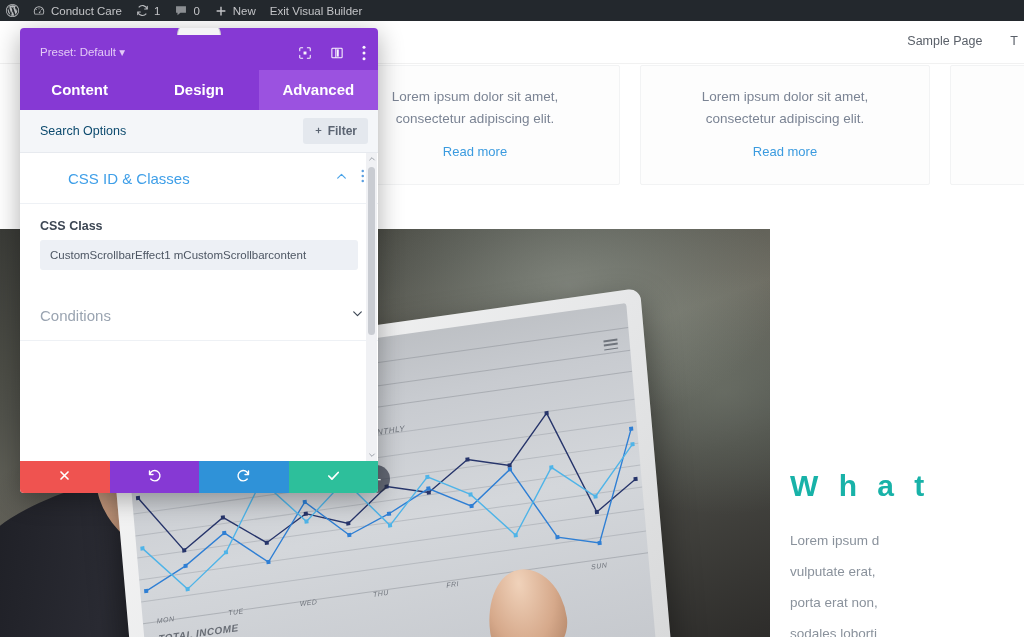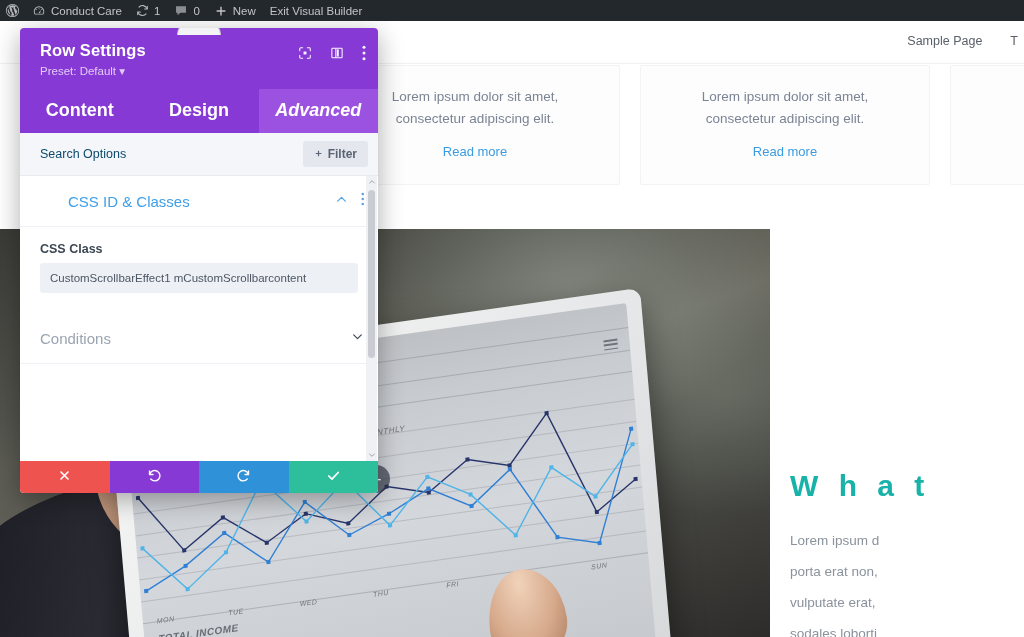--- a/index.html
+++ b/index.html
@@ -359,26 +359,26 @@
 
   #tabs {
     display: flex;
     background: #8639d4;
     flex: 0 0 auto;
   }
   #tabs .tab {
     flex: 1;
     text-align: center;
     padding: 11px 0 12px;
-    font-size: 18px;
+    font-size: 15px;
     font-weight: bold;
     color: #ffffff;
     background: #8639d4;
   }
-  #tabs .tab.active { background: #9b52e0; font-style: italic; }
+  #tabs .tab.active { background: #9b52e0; }
 
   #searchrow {
     display: flex;
     align-items: center;
     justify-content: space-between;
     background: #f4f6f9;
     border-bottom: 1px solid #e7eaef;
     padding: 8px 10px 8px 20px;
     flex: 0 0 auto;
   }
@@ -616,22 +616,22 @@
           </div>
         </div>
 
         <div class="finger-l"></div>
         <div class="finger-r"></div>
       </div>
 
       <div id="right-col">
         <h2>W h a t</h2>
         <div class="body-line">Lorem ipsum d</div>
+        <div class="body-line">vulputate erat,</div>
         <div class="body-line">porta erat non,</div>
-        <div class="body-line">vulputate erat,</div>
         <div class="body-line">sodales loborti</div>
 
       </div>
 
       <div id="plus-btn">+</div>
     </div>
   </div>
 
   <div id="adminbar">
     <div class="ab-item">
@@ -676,21 +676,20 @@
     </div>
     <div class="ab-item">
       <span>Exit Visual Builder</span>
     </div>
   </div>
 
   <div id="modal">
     <div id="modal-drag"></div>
 
     <div id="modal-head">
-      <h1>Row Settings</h1>
       <div class="preset">
         <span>Preset: Default</span> <span>▾</span>
       </div>
       <div class="hicons">
         <span class="hico">
           <svg width="14" height="14" viewBox="0 0 24 24" fill="none" stroke="#ffffff" stroke-width="1.8">
             <path d="M3 8V4.5A1.5 1.5 0 0 1 4.5 3H8M16 3h3.5A1.5 1.5 0 0 1 21 4.5V8M21 16v3.5a1.5 1.5 0 0 1-1.5 1.5H16M8 21H4.5A1.5 1.5 0 0 1 3 19.5V16" stroke-linecap="round"></path>
             <rect x="9.5" y="9.5" width="5" height="5" fill="#ffffff" stroke="none"></rect>
           </svg>
         </span>

